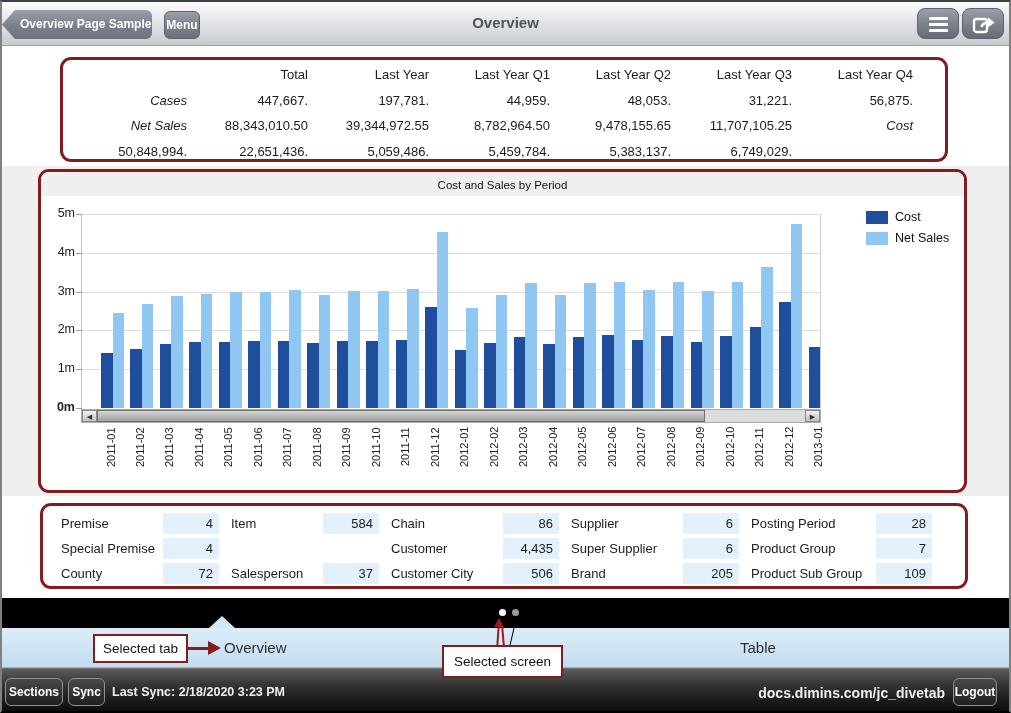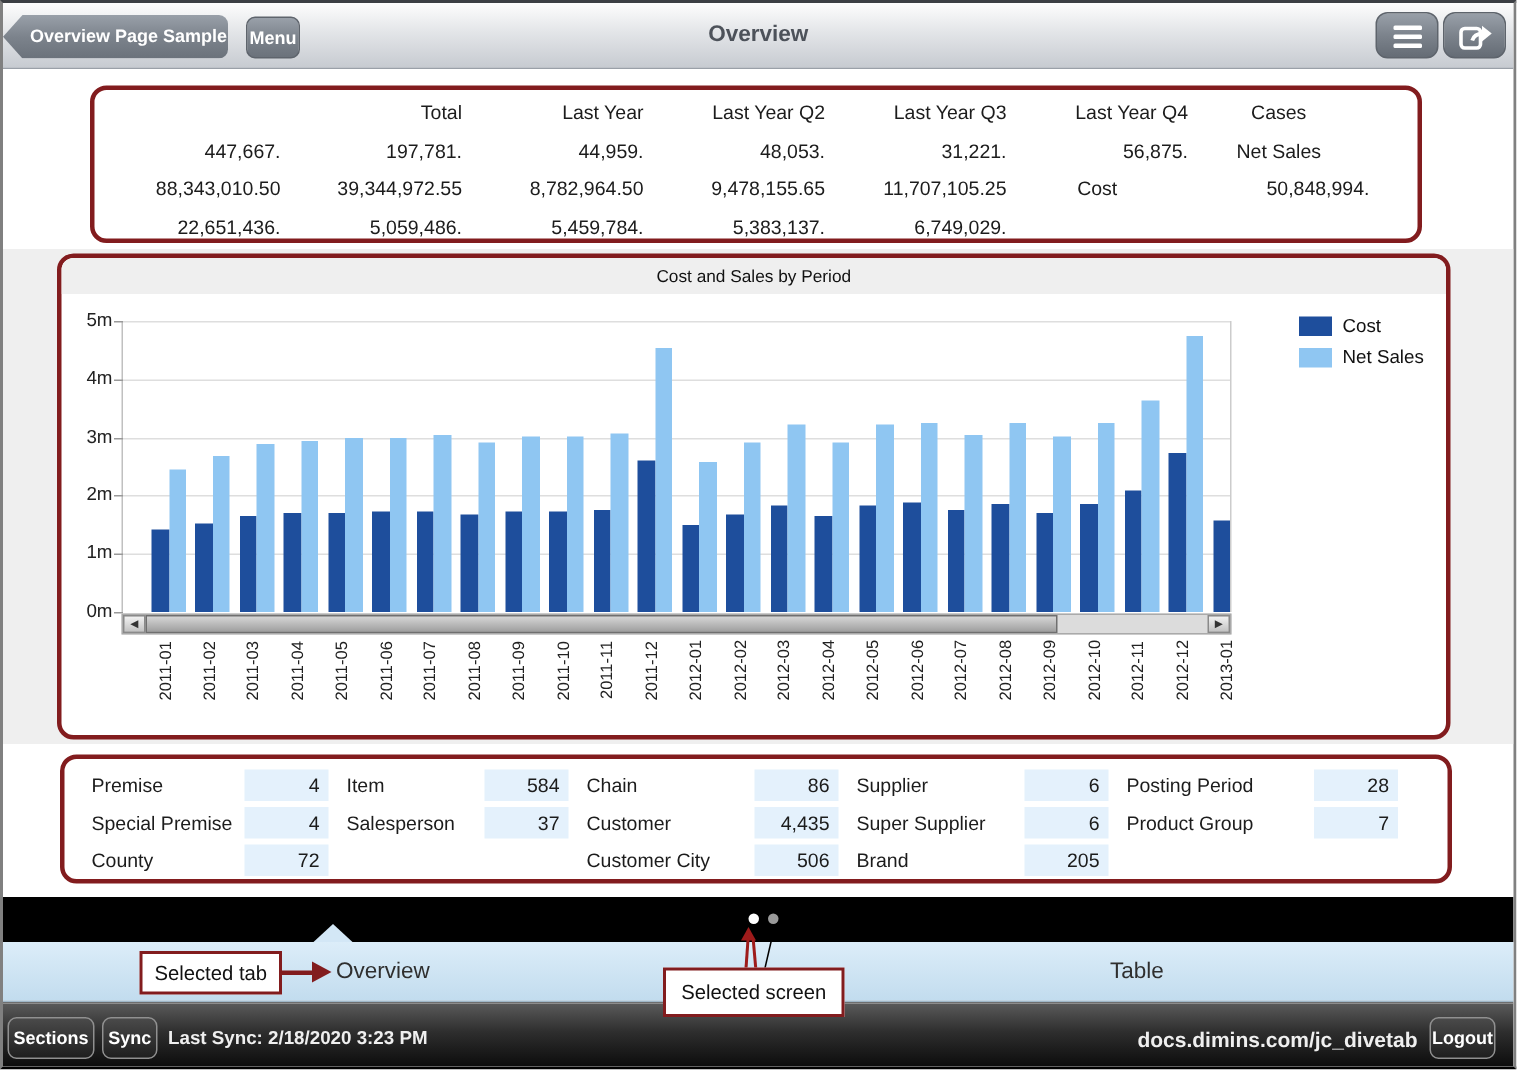--- a/index.html
+++ b/index.html
@@ -37,21 +37,21 @@
   
   .rbox { position:absolute; border:3px solid #821c1e; border-radius:11px; background:#fff; overflow:hidden; }
   .box1 { left:58px; top:55px; width:888px; height:105px; }
   .box2 { left:36px; top:167px; width:929px; height:324px; }
   .box3 { left:38px; top:501px; width:928px; height:86px; }
 
   
   .sum-table { display:grid; grid-template-columns:109px repeat(6,121px);
     padding:2px 32px 0 15px; font-size:13px; color:#1c1c1c; }
   .sum-table div { line-height:25.5px; text-align:right; white-space:nowrap; }
-  .sum-table div.rowlab { text-align:center; }
+  .sum-table div.rowlab { text-align:right;font-style:italic; }
 
   
   .chart-title-strip { position:absolute; left:0; top:0; width:100%; height:24px;
     background:#efefef; text-align:center; font-size:11.5px; color:#111; line-height:26px; }
   .plot { position:absolute; left:40px; top:42px; width:740px; height:194px;
     border-left:1px solid #c0c0c0; border-right:1px solid #cccccc; }
   .gridline { position:absolute; left:0; width:100%; height:1px; background:#dedede; }
   .ytick { position:absolute; left:-6px; width:6px; height:1px; background:#999; }
   .ylab { position:absolute; width:32px; text-align:right; font-size:12.5px; color:#222; }
   .bar { position:absolute; bottom:0; }
@@ -66,21 +66,21 @@
     writing-mode:vertical-rl; transform:rotate(180deg); font-size:11px; color:#222;
     text-align:right; }
   .legend { position:absolute; left:825px; top:38px; }
   .leg-row { display:flex; align-items:center; margin-bottom:7px; }
   .leg-swatch { width:22px; height:13px; margin-right:7px; }
   .leg-lab { font-size:12.5px; color:#111; }
 
   
   .dims { display:grid; grid-template-columns:158px 148px 168px 168px 1fr; column-gap:12px;
     padding:5px 33px 5px 18px; font-size:13px; color:#1c1c1c; }
-  .dim-col { display:flex; flex-direction:column; }
+  .dim-col { display:flex; flex-direction:column;justify-content:space-between; }
   .dim-row { display:flex; height:25px; align-items:center; }
   .dim-lab { flex:1; white-space:nowrap; }
   .dim-val { width:56px; background:#e4f1fc; text-align:right; padding-right:6px;
     line-height:21px; height:21px; flex:none; }
 
   
   .black-bar { position:absolute; left:0; top:596px; width:1007px; height:30px; background:#000; }
   .tab-tri { position:absolute; left:207px; bottom:0; width:0; height:0;
     border-left:13px solid transparent; border-right:13px solid transparent;
     border-bottom:12px solid #d3e7f6; }
@@ -152,20 +152,21 @@
     </div>
   </div>
 
   <div class="band2"></div>
 
   <div class="rbox box1">
     <div class="sum-table">
         <div class="rowlab"></div>
         <div>Total</div>
         <div>Last Year</div>
+        <div>Last Year Q1</div>
         <div>Last Year Q2</div>
         <div>Last Year Q3</div>
         <div>Last Year Q4</div>
         <div class="rowlab">Cases</div>
         <div>447,667.</div>
         <div>197,781.</div>
         <div>44,959.</div>
         <div>48,053.</div>
         <div>31,221.</div>
         <div>56,875.</div>
@@ -243,21 +244,21 @@
         <div class="bar" style="left: 620.083px; width: 11.5px; height: 117.176px; background: rgb(143, 198, 242);"></div>
         <div class="bar" style="left: 638.062px; width: 11.5px; height: 72.168px; background: rgb(30, 78, 156);"></div>
         <div class="bar" style="left: 649.562px; width: 11.5px; height: 126.488px; background: rgb(143, 198, 242);"></div>
         <div class="bar" style="left: 667.542px; width: 11.5px; height: 80.704px; background: rgb(30, 78, 156);"></div>
         <div class="bar" style="left: 679.042px; width: 11.5px; height: 141.232px; background: rgb(143, 198, 242);"></div>
         <div class="bar" style="left: 697.021px; width: 11.5px; height: 105.536px; background: rgb(30, 78, 156);"></div>
         <div class="bar" style="left: 708.521px; width: 11.5px; height: 183.524px; background: rgb(143, 198, 242);"></div>
         <div class="bar" style="left: 726.5px; width: 11.5px; height: 60.528px; background: rgb(30, 78, 156);"></div>
       </div>
     <div id="ylabels">
-        <div class="ylab" style="left: 2px; top: 228px;">0m</div>
+        <div class="ylab" style="left: 2px; top: 228px; font-weight: bold;">0m</div>
         <div class="ylab" style="left: 2px; top: 189.2px;">1m</div>
         <div class="ylab" style="left: 2px; top: 150.4px;">2m</div>
         <div class="ylab" style="left: 2px; top: 111.6px;">3m</div>
         <div class="ylab" style="left: 2px; top: 72.8px;">4m</div>
         <div class="ylab" style="left: 2px; top: 34px;">5m</div>
       </div>
     <div class="scrollbar">
       <div class="sb-btn">◀</div>
       <div class="sb-thumb"></div>
       <div style="flex:1"></div>
@@ -358,20 +359,24 @@
         </div>
         <div class="dim-col">
           <div class="dim-row">
             <div class="dim-lab">Posting Period</div>
             <div class="dim-val">28</div>
           </div>
           <div class="dim-row">
             <div class="dim-lab">Product Group</div>
             <div class="dim-val">7</div>
           </div>
+          <div class="dim-row">
+            <div class="dim-lab">Product Sub Group</div>
+            <div class="dim-val">109</div>
+          </div>
         </div>
       </div>
   </div>
 
   <div class="black-bar">
     <div class="tab-tri"></div>
     <div class="dot dot1"></div>
     <div class="dot dot2"></div>
   </div>
 

